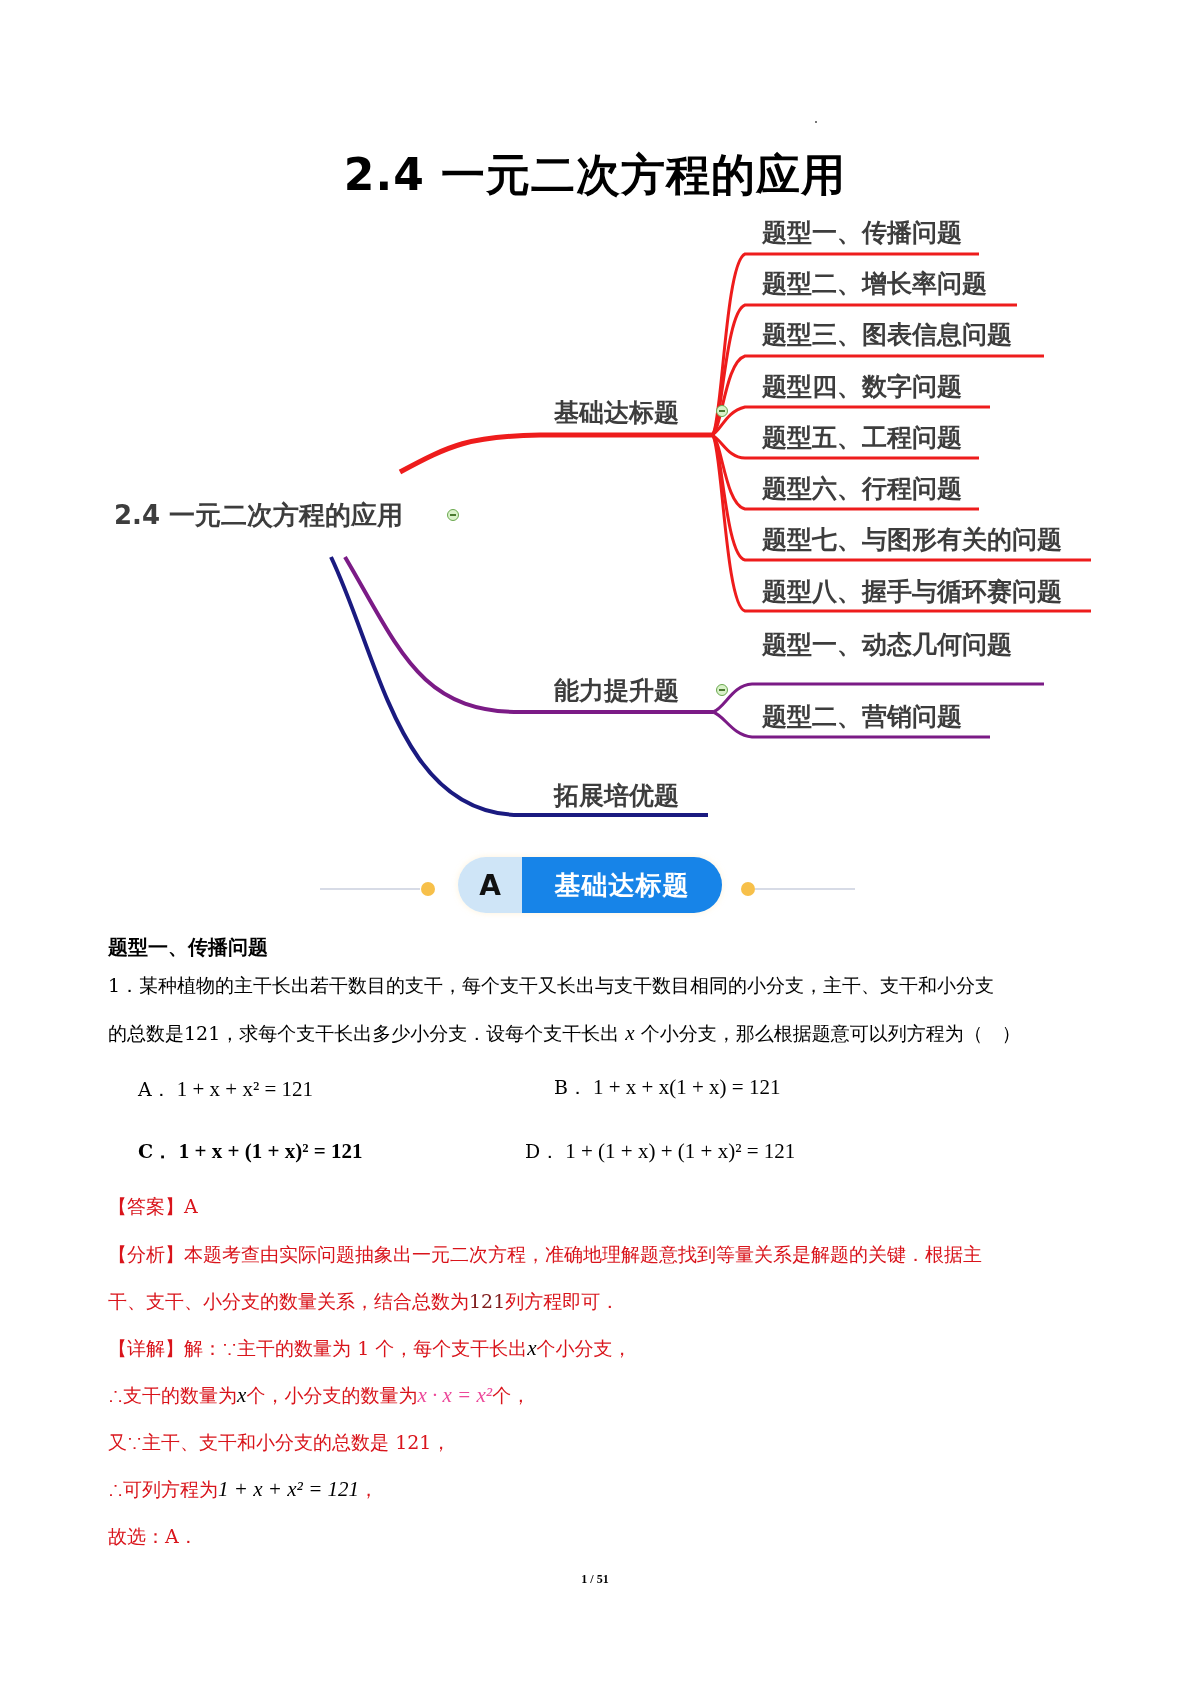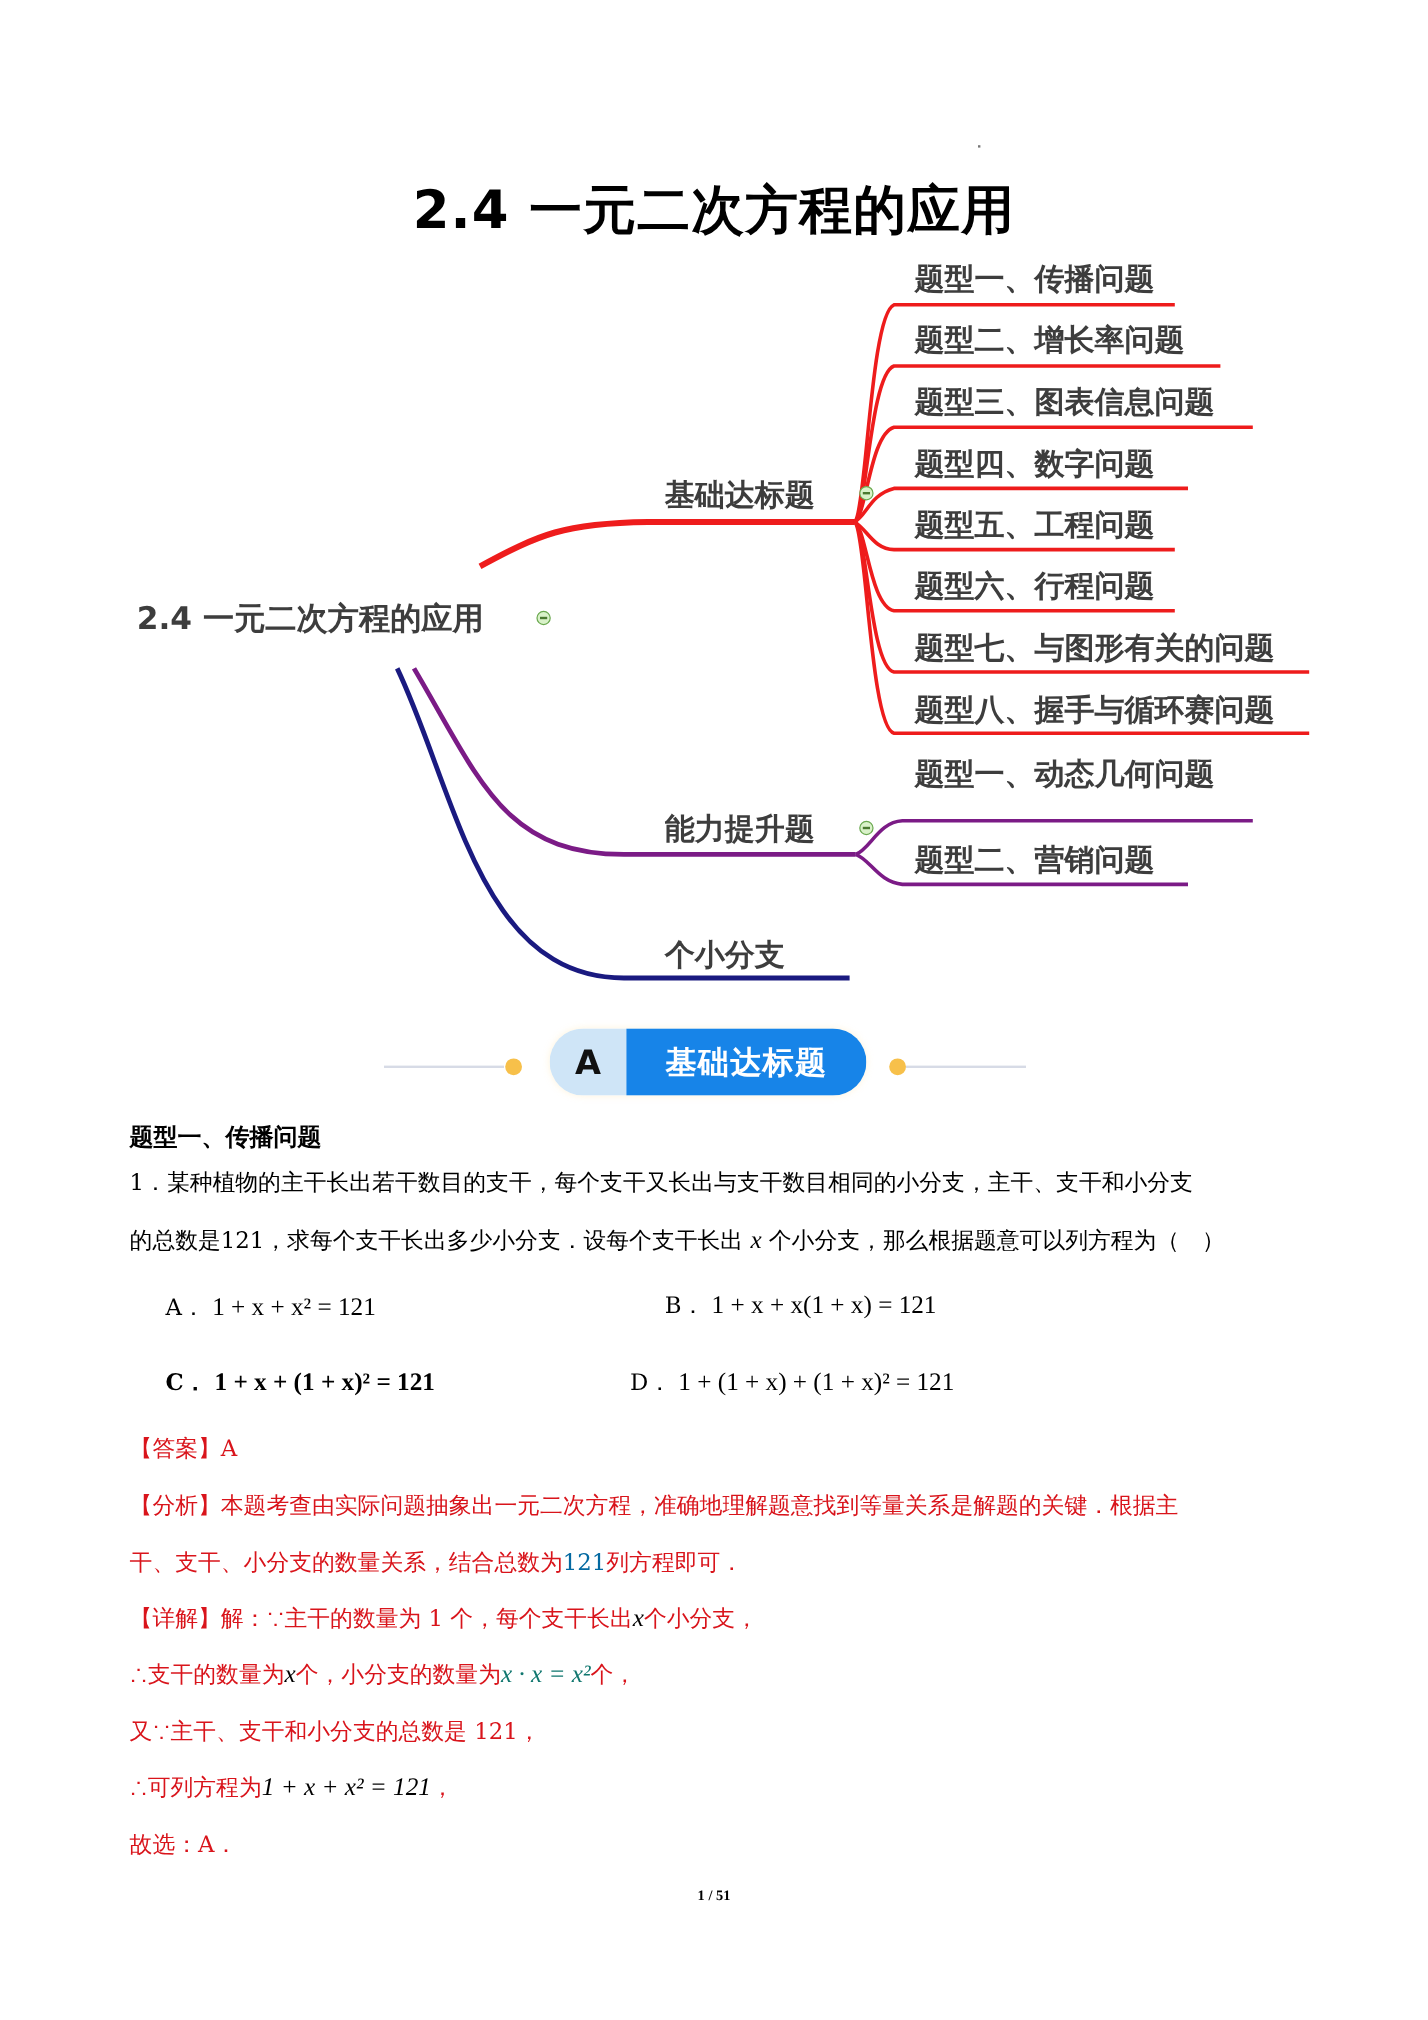--- a/index.html
+++ b/index.html
@@ -78,21 +78,21 @@
 <div class="mm-label mm-item" style="top:421px;">题型五、工程问题</div>
 <div class="mm-label mm-item" style="top:472px;">题型六、行程问题</div>
 <div class="mm-label mm-item" style="top:523px;">题型七、与图形有关的问题</div>
 <div class="mm-label mm-item" style="top:575px;">题型八、握手与循环赛问题</div>
 
 <div class="mm-label mm-branch" style="left:554px; top:674px;">能力提升题</div>
 <div class="collapse" style="left:716px; top:684px;"></div>
 <div class="mm-label mm-item" style="top:628px;">题型一、动态几何问题</div>
 <div class="mm-label mm-item" style="top:700px;">题型二、营销问题</div>
 
-<div class="mm-label mm-branch" style="left:554px; top:779px;">个小分支</div>
+<div class="mm-label mm-branch" style="left:554px; top:779px;">拓展培优题</div>
 
 <div class="banner-line" style="left:320px; width:100px;"></div>
 <div class="banner-dot" style="left:421px;"></div>
 <div class="banner">
   <div class="banner-letter">A</div>
   <div class="banner-text">基础达标题</div>
 </div>
 <div class="banner-dot" style="left:741px;"></div>
 <div class="banner-line" style="left:755px; width:100px;"></div>
 
@@ -121,28 +121,28 @@
 </div>
 
 <div class="para red" style="top:1194px;">
   <span>【答案】</span><span>A</span>
 </div>
 
 <div class="para red" style="top:1242px;">
   <span>【分析】</span><span>本题考查由实际问题抽象出一元二次方程，准确地理解题意找到等量关系是解题的关键．根据主</span>
 </div>
 <div class="para red" style="top:1289px;">
-  <span>干、支干、小分支的数量关系，结合总数为</span><span style="color:#0369a1">121</span><span>列方程即可．</span>
+  <span>干、支干、小分支的数量关系，结合总数为</span><span style="color:#7f1d1d">121</span><span>列方程即可．</span>
 </div>
 
 <div class="para red" style="top:1336px;">
   <span>【详解】</span><span>解：∵主干的数量为 1 个，每个支干长出</span><i class="math" style="color:#000">x</i><span>个小分支，</span>
 </div>
 <div class="para red" style="top:1383px;">
-  <span>∴支干的数量为</span><i class="math" style="color:#000">x</i><span>个，小分支的数量为</span><i class="math" style="color:#0f766e">x · x = x²</i><span>个，</span>
+  <span>∴支干的数量为</span><i class="math" style="color:#000">x</i><span>个，小分支的数量为</span><i class="math" style="color:#ec4899">x · x = x²</i><span>个，</span>
 </div>
 <div class="para red" style="top:1430px;">又∵主干、支干和小分支的总数是 121，</div>
 <div class="para red" style="top:1477px;">
   <span>∴可列方程为</span><i class="math" style="color:#000">1 + x + x² = 121</i><span>，</span>
 </div>
 <div class="para red" style="top:1524px;">故选：A．</div>
 
 <div class="footer">1 / 51</div>
 
 </body></html>

